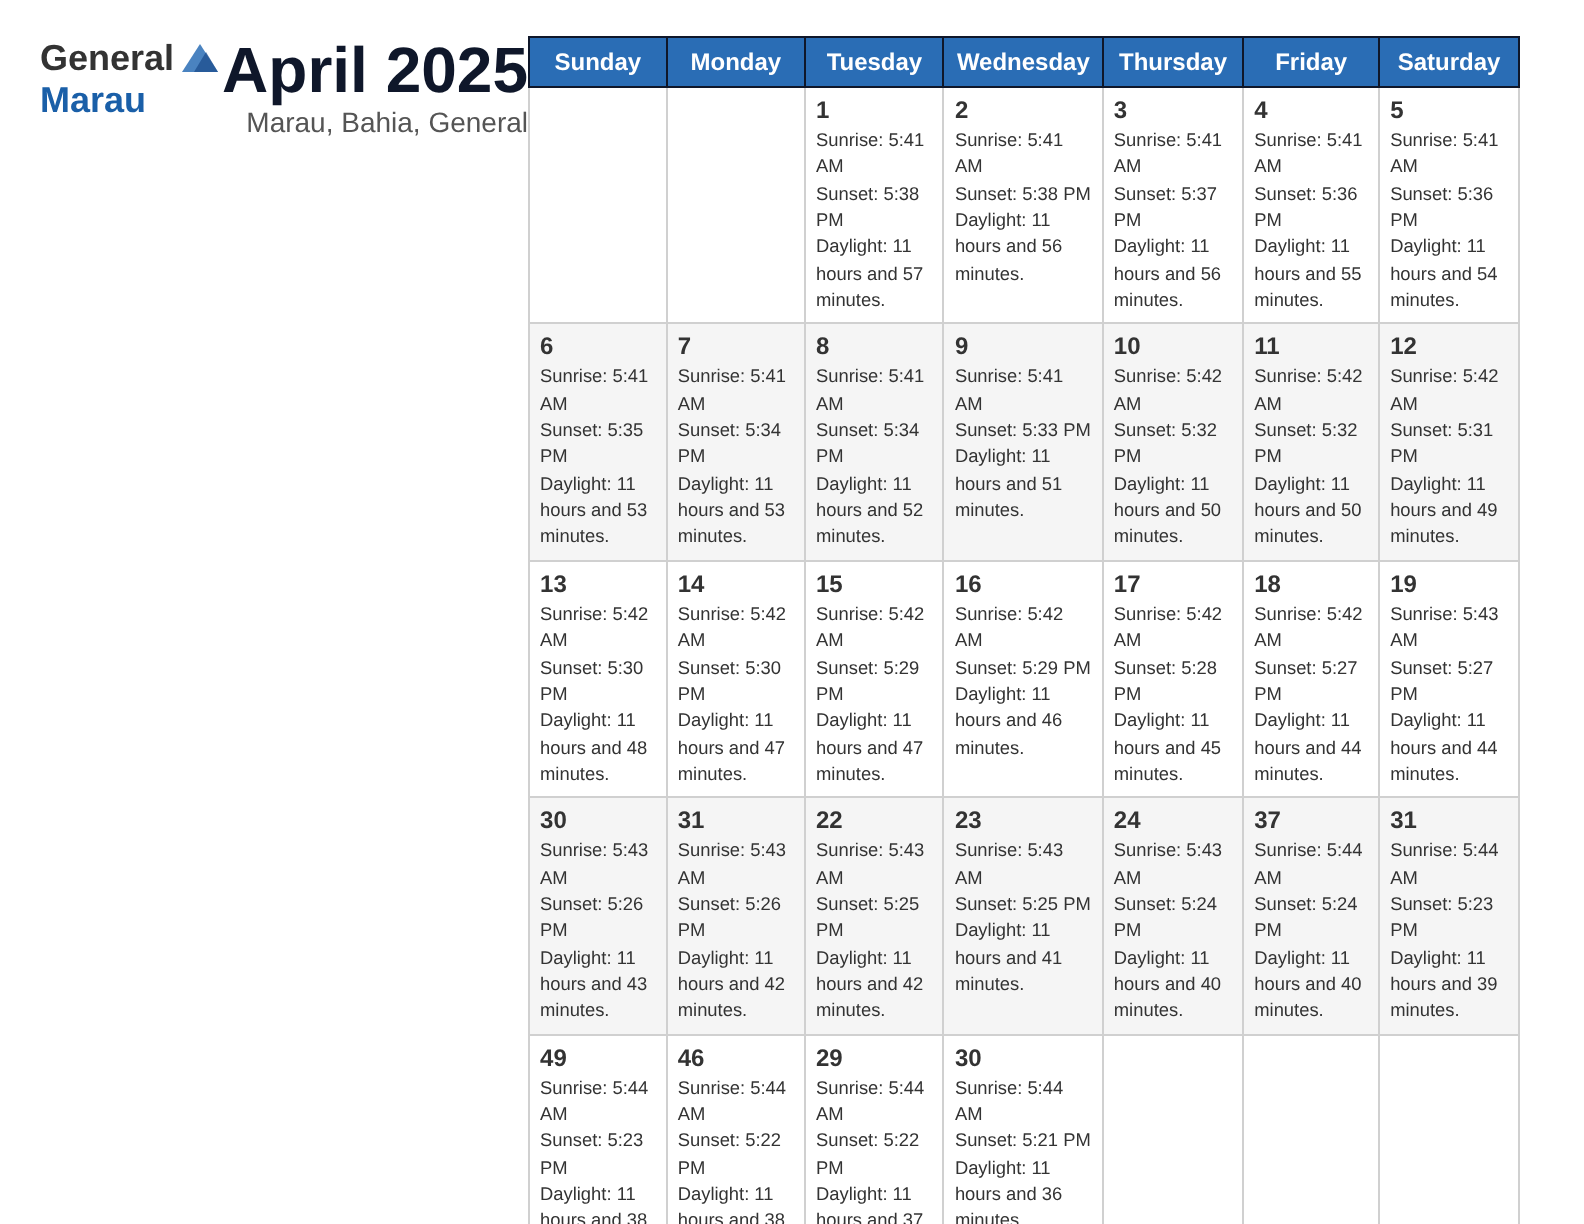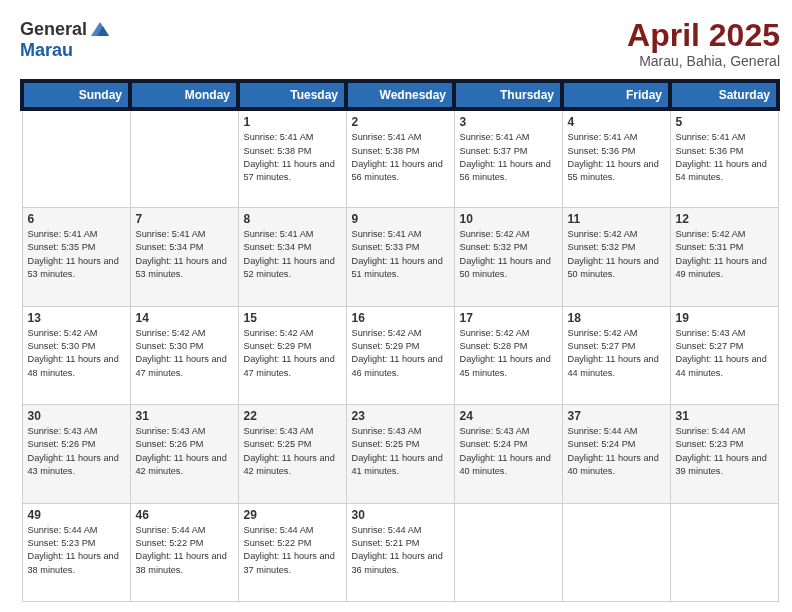--- a/index.html
+++ b/index.html
@@ -6,23 +6,23 @@
     body {
       width: 792px;
       height: 612px;
       font-family: Arial, sans-serif;
       background: #fff;
       overflow: hidden;
     }
     .page {
       width: 792px;
       height: 612px;
-      padding: 18px 12px 10px 20px;
-      display: flex;
-      flex-direction: column;
+      padding: 18px 32px 10px 20px;
+      display: flex;
+      flex-direction: row;
     }
     .header {
       display: flex;
       justify-content: space-between;
       align-items: flex-start;
       margin-bottom: 10px;
     }
     .logo {
       display: flex;
       flex-direction: column;
@@ -46,41 +46,40 @@
       width: 22px;
       height: 22px;
       margin-left: 2px;
     }
     .title-block {
       text-align: right;
     }
     .month-title {
       font-size: 32px;
       font-weight: bold;
-      color: #7f1d1d;
+      color: #0f172a;
       line-height: 1.1;
-      margin-left: 26px;
     }
     .location {
       font-size: 14px;
       color: #555;
     }
     .calendar {
       width: 100%;
       border-collapse: collapse;
       flex: 1;
     }
     .calendar thead th {
       background-color: #2a6db5;
       color: #fff;
       font-size: 12px;
       font-weight: bold;
       padding: 5px 6px;
-      text-align: right;
-      border: 4px solid #0f172a;
+      text-align: center;
+      border: 1px solid #0f172a;
     }
     .calendar tbody td {
       border: 1px solid #d0d0d0;
       vertical-align: top;
       padding: 4px 5px;
       font-size: 9.5px;
       color: #333;
       width: calc(100% / 7);
       height: 88px;
     }

